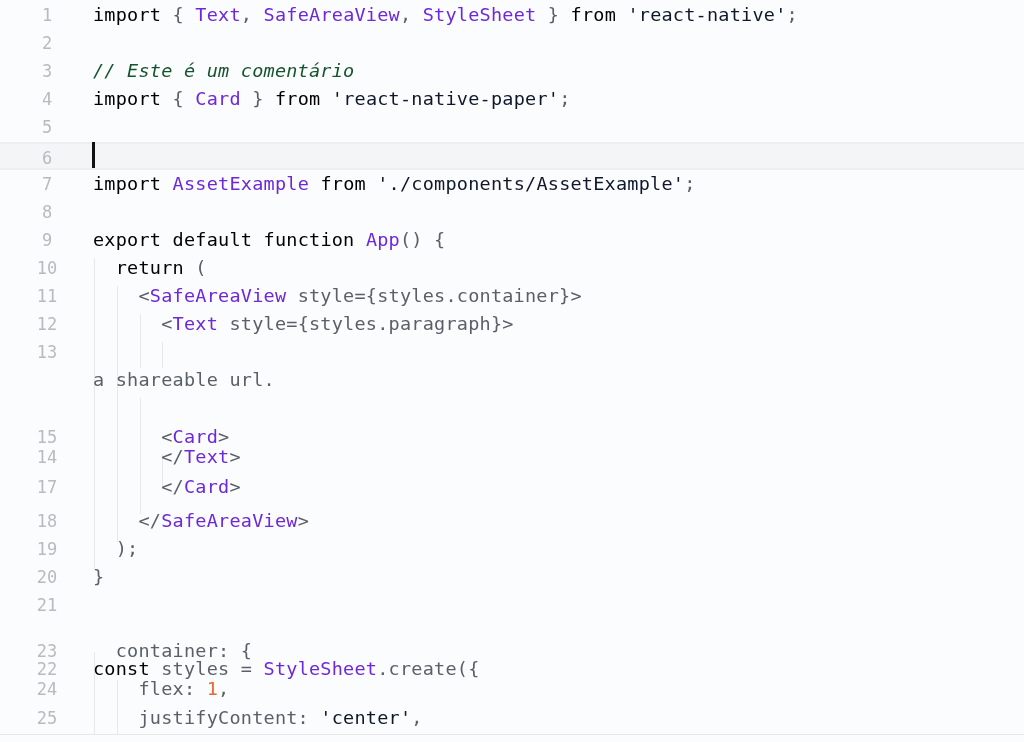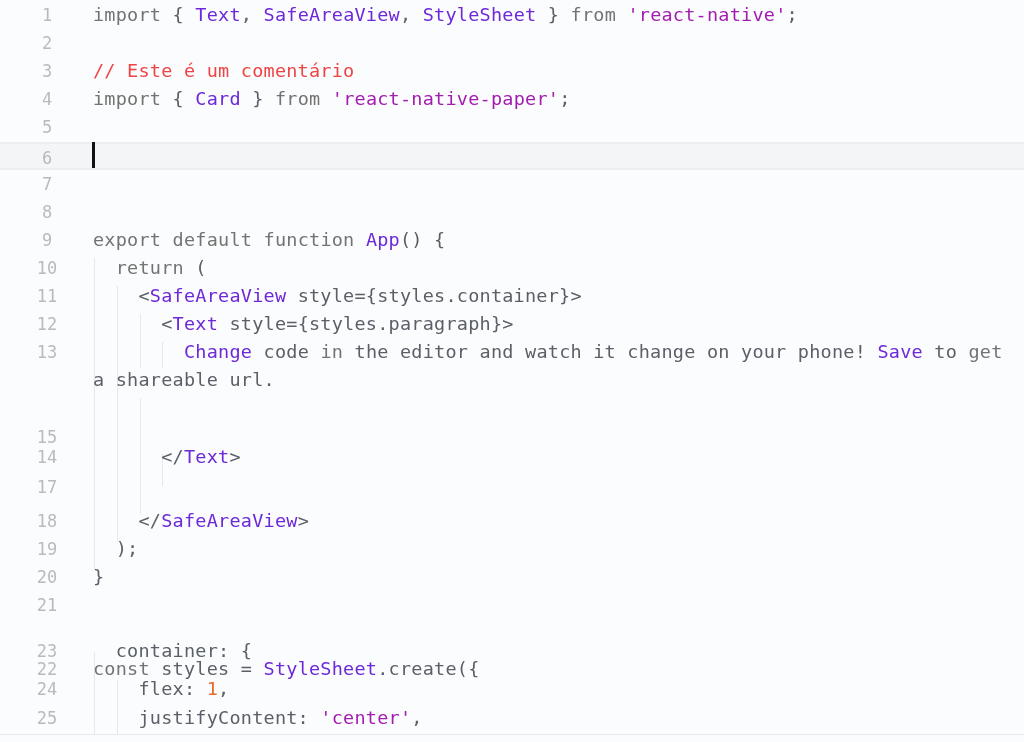--- a/index.html
+++ b/index.html
@@ -12,24 +12,24 @@
     position: relative;
   }
   .editor { position: absolute; left: 0; top: 0; width: 1024px; height: 734px; overflow: hidden; border-bottom: 1px solid #e6e8ea; }
   .line { position: absolute; left: 0; width: 1024px; height: 28px; }
   .gutter { position: absolute; left: 0; width: 94px; height: 28px; line-height: 28px; }
   .ln { position: absolute; left: 30px; width: 34px; text-align: center; color: #b7bbbf; font-size: 17px; }
   .code { position: absolute; left: 93px; top: 0; height: 28px; line-height: 28px; white-space: pre; letter-spacing: 0.23px; }
   .current { background: #f4f5f6; border-top: 2px solid #eceeef; border-bottom: 2px solid #eceeef; box-sizing: border-box; }
   .cursor { position: absolute; left: 92px; top: 142px; width: 3px; height: 26px; background: #111; }
   .guide { position: absolute; width: 1px; background: #e6e8ea; }
-  .kw { color: #737373; }
+  .kw { color: #000000; }
   .id { color: #6d28d9; }
-  .str { color: #a21caf; }
-  .cm { color: #ef4444; }
+  .str { color: #0f172a; }
+  .cm { color: #14532d; font-style: italic; }
   .num { color: #e6692e; }
   .tx { color: #5b6068; }
 </style>
 </head>
 <body>
 
 <div class="editor" id="editor">
   <div class="guide" style="left:94px; top:258px; height:312px;"></div>
   <div class="guide" style="left:117px; top:286px; height:256px;"></div>
   <div class="guide" style="left:140px; top:314px; height:54px;"></div>
@@ -71,20 +71,21 @@
     <div class="line current" style="top: 141.5px;">
       <div class="gutter">
         <span class="ln">6</span>
       </div>
       <div class="code"></div>
     </div>
     <div class="line" style="top: 169.6px;">
       <div class="gutter">
         <span class="ln">7</span>
       </div>
+      <div class="code"><span class="kw">import</span><span class="tx"> </span><span class="id">AssetExample</span><span class="tx"> </span><span class="kw">from</span><span class="tx"> </span><span class="str">'./components/AssetExample'</span><span class="tx">;</span></div>
     </div>
     <div class="line" style="top: 197.7px;">
       <div class="gutter">
         <span class="ln">8</span>
       </div>
       <div class="code"></div>
     </div>
     <div class="line" style="top: 225.8px;">
       <div class="gutter">
         <span class="ln">9</span>
@@ -106,43 +107,44 @@
     <div class="line" style="top: 310.1px;">
       <div class="gutter">
         <span class="ln">12</span>
       </div>
       <div class="code"><span class="tx">      &lt;</span><span class="id">Text</span><span class="tx"> style={styles.paragraph}&gt;</span></div>
     </div>
     <div class="line" style="top: 338.2px;">
       <div class="gutter">
         <span class="ln">13</span>
       </div>
-      <div class="code"><span class="tx">        </span><span class="id">Change</span><span class="tx"> code </span><span class="kw">in</span><span class="tx"> the editor and watch it change on your phone! </span><span class="id">Save</span><span class="tx"> to </span><span class="kw">get</span></div>
     </div>
     <div class="line" style="top: 366.3px;">
       <div class="gutter">
         <span class="ln"></span>
       </div>
       <div class="code"><span class="tx">a shareable url.</span></div>
     </div>
     <div class="line" style="top: 395px; margin-top: 48px;">
       <div class="gutter">
         <span class="ln">14</span>
       </div>
       <div class="code"><span class="tx">      &lt;/</span><span class="id">Text</span><span class="tx">&gt;</span></div>
     </div>
     <div class="line" style="top: 422.5px;">
       <div class="gutter">
         <span class="ln">15</span>
       </div>
+      <div class="code"><span class="tx">      &lt;</span><span class="id">Card</span><span class="tx">&gt;</span></div>
     </div>
     <div class="line" style="top: 473px;">
       <div class="gutter">
         <span class="ln">17</span>
       </div>
+      <div class="code"><span class="tx">      &lt;/</span><span class="id">Card</span><span class="tx">&gt;</span></div>
     </div>
     <div class="line" style="top: 506.8px;">
       <div class="gutter">
         <span class="ln">18</span>
       </div>
       <div class="code"><span class="tx">    &lt;/</span><span class="id">SafeAreaView</span><span class="tx">&gt;</span></div>
     </div>
     <div class="line" style="top: 534.9px; padding-left: 48px;">
       <div class="gutter">
         <span class="ln">19</span>

